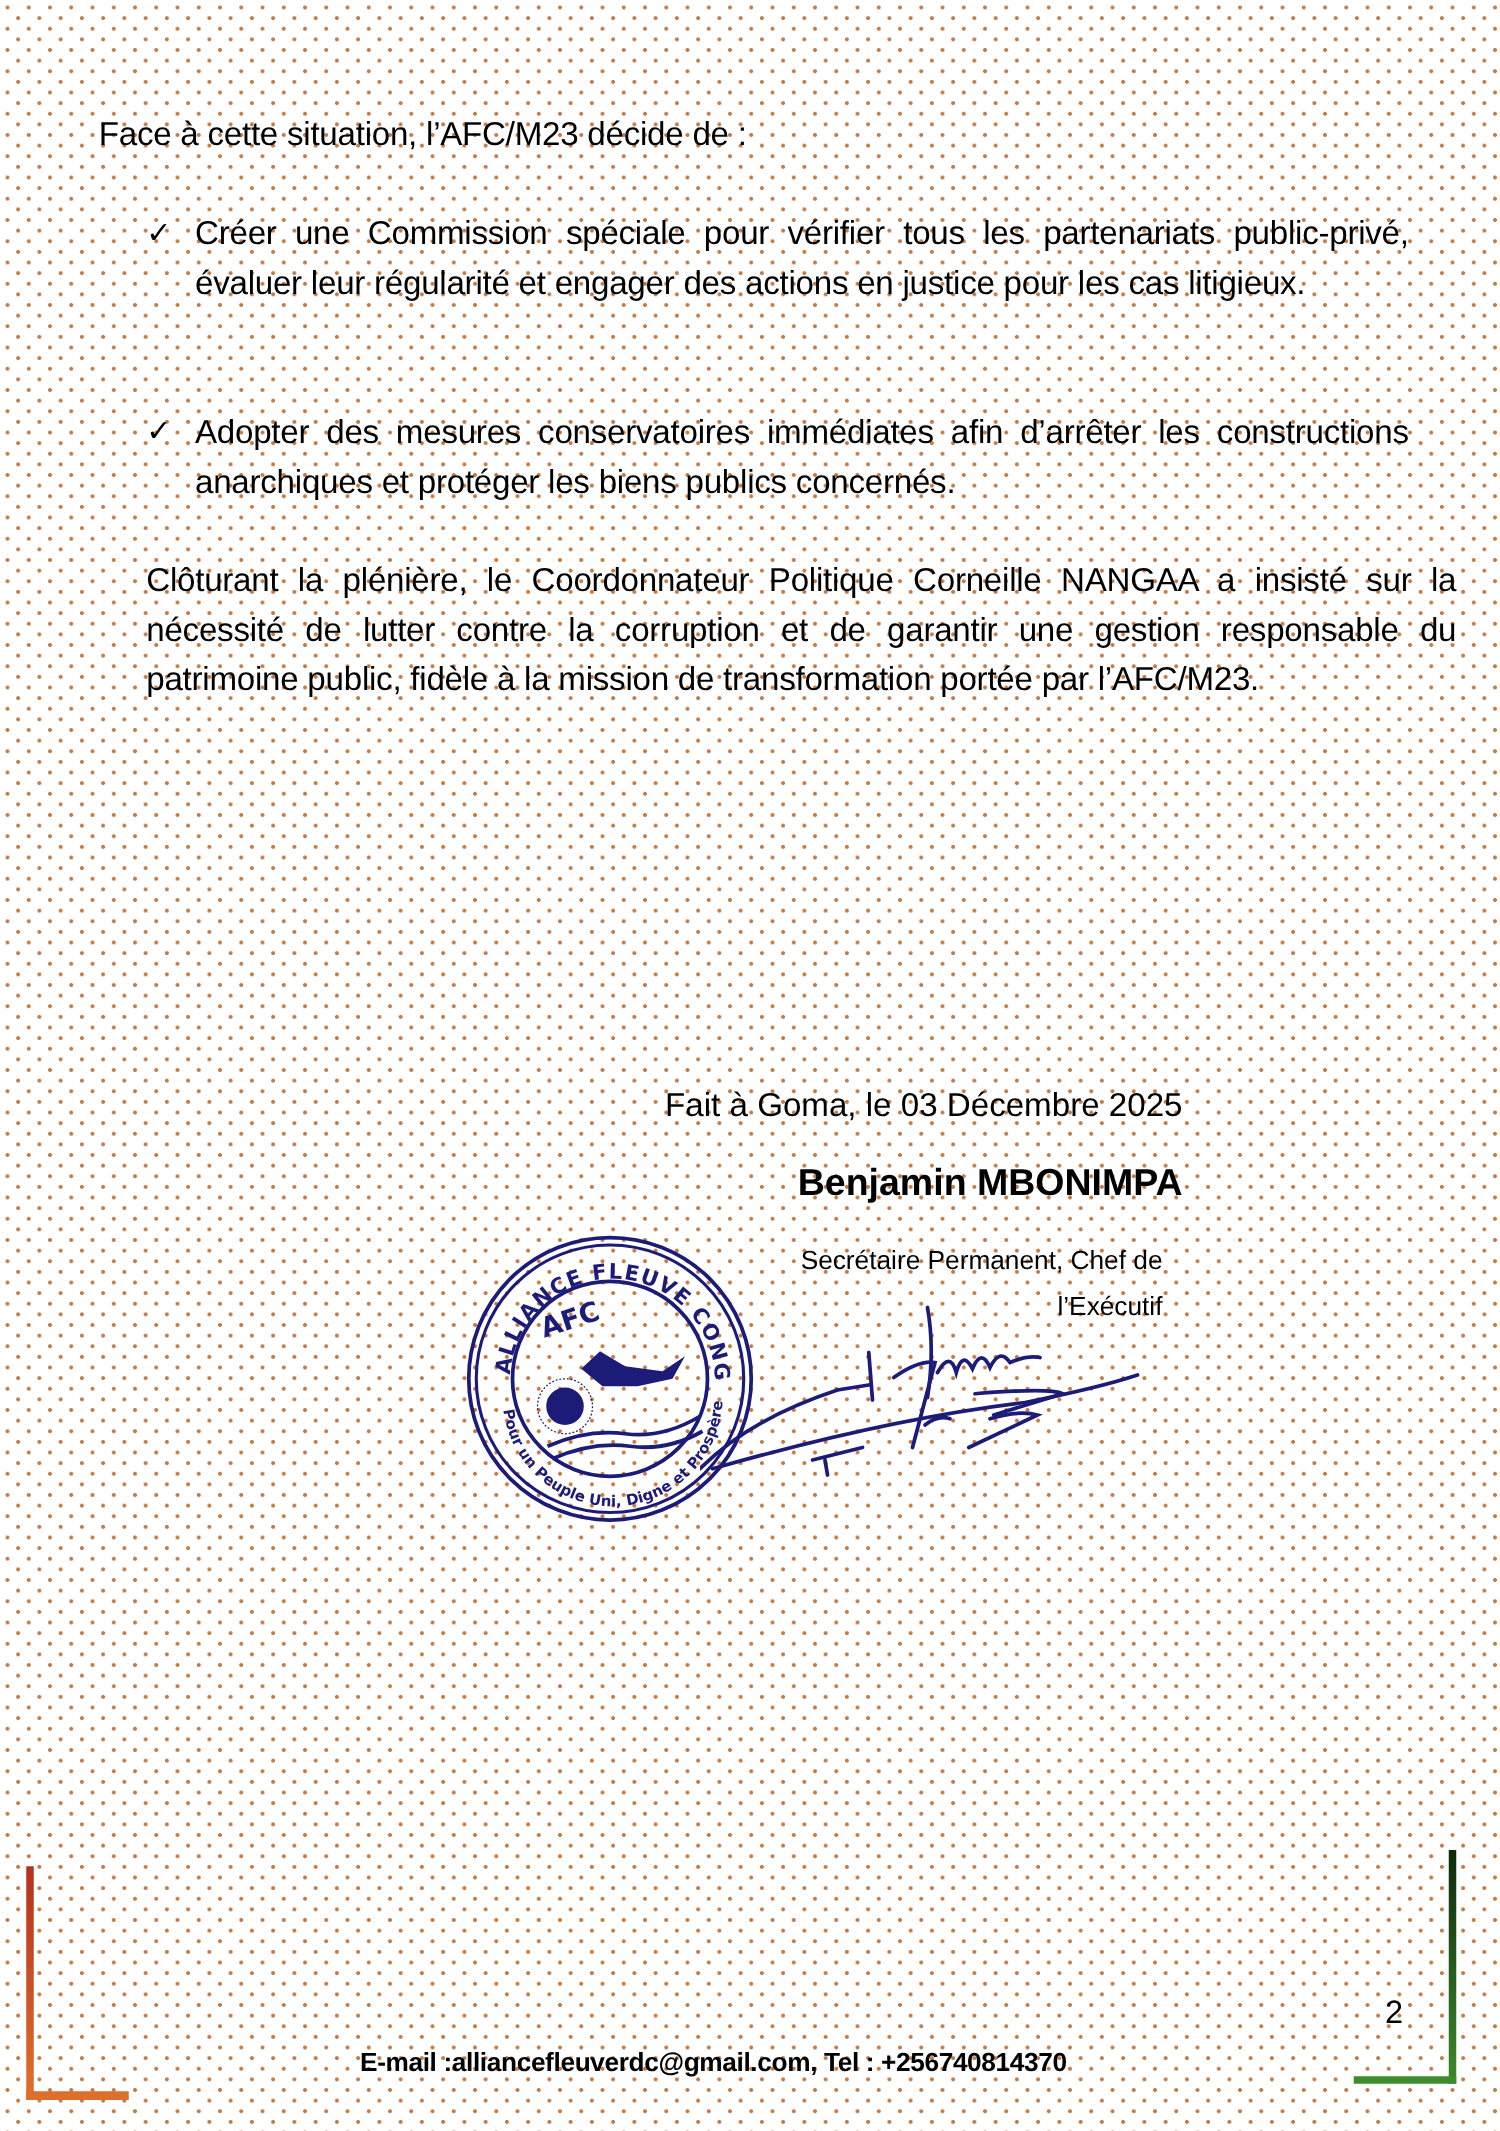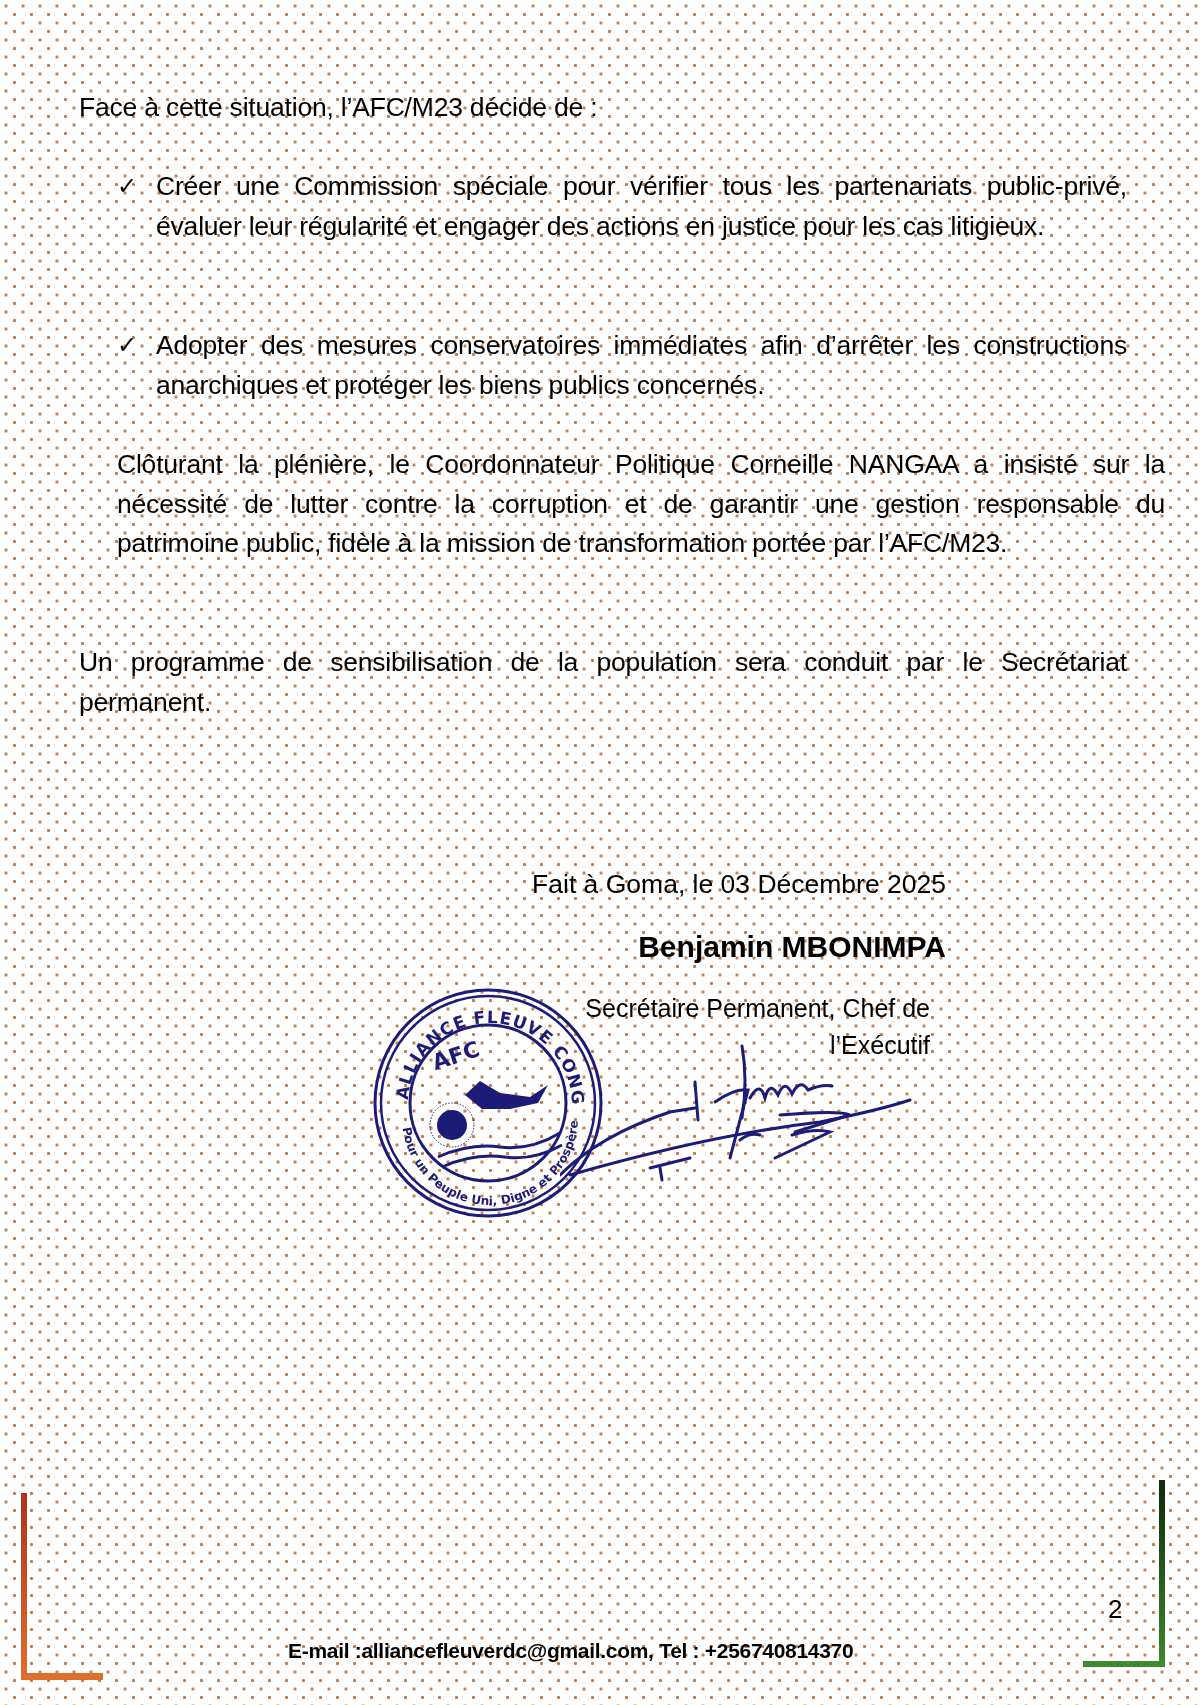--- a/index.html
+++ b/index.html
@@ -30,21 +30,21 @@
     position: absolute; left: -39px; top: 0; font-size: 24px;
     font-family: "DejaVu Sans", sans-serif;
   }
   .b1 { top: 167px; }
   .b2 { top: 326px; }
   .p2 { top: 445px; margin-left: 38px; }
   .p3 { top: 643px; }
   .sig-block { position: absolute; left: 440px; width: 540px; text-align: right; }
   .date { top: 869px; font-size: 26.5px; left: 466px; width: 480px; }
   .name { top: 930px; font-size: 30px; font-weight: bold; left: 466px; width: 480px; }
-  .role { top: 990px; font-size: 25px; line-height: 37px; left: 490px; width: 440px; }
+  .role { top: 990px; font-size: 21px; line-height: 37px; left: 490px; width: 440px; }
   .stamp { position: absolute; left: 370px; top: 985px; width: 240px; height: 240px; }
   .signature { position: absolute; left: 560px; top: 1040px; width: 400px; height: 150px; }
   .bracket-left-v {
     position: absolute; left: 21px; top: 1493px; width: 6px; height: 187px;
     background: linear-gradient(#b1331d, #e0702c);
   }
   .bracket-left-h {
     position: absolute; left: 21px; top: 1673px; width: 82px; height: 7px;
     background: #dd6e2c;
   }
@@ -75,21 +75,20 @@
     <span>Créer une Commission spéciale pour vérifier tous les partenariats public-privé, évaluer leur régularité et engager des actions en justice pour les cas litigieux.</span>
   </div>
 
   <div class="bullet b2">
     <span class="check">✓</span>
     <span>Adopter des mesures conservatoires immédiates afin d’arrêter les constructions anarchiques et protéger les biens publics concernés.</span>
   </div>
 
   <div class="para p2">Clôturant la plénière, le Coordonnateur Politique Corneille NANGAA a insisté sur la nécessité de lutter contre la corruption et de garantir une gestion responsable du patrimoine public, fidèle à la mission de transformation portée par l’AFC/M23.</div>
 
-  <div class="para p3">Un programme de sensibilisation de la population sera conduit par le Secrétariat permanent.</div>
 
   <div class="sig-block date">Fait à Goma, le 03 Décembre 2025</div>
   <div class="sig-block name">Benjamin MBONIMPA</div>
 
   <svg class="stamp" viewBox="0 0 240 240">
     <defs>
       <path id="topArc" d="M 38 120 A 82 82 0 0 1 202 120"></path>
       <path id="botArc" d="M 32 132 A 88 88 0 0 0 208 132"></path>
     </defs>
     <circle cx="118" cy="118" r="113" fill="none" stroke="#1c1c78" stroke-width="3"></circle>

